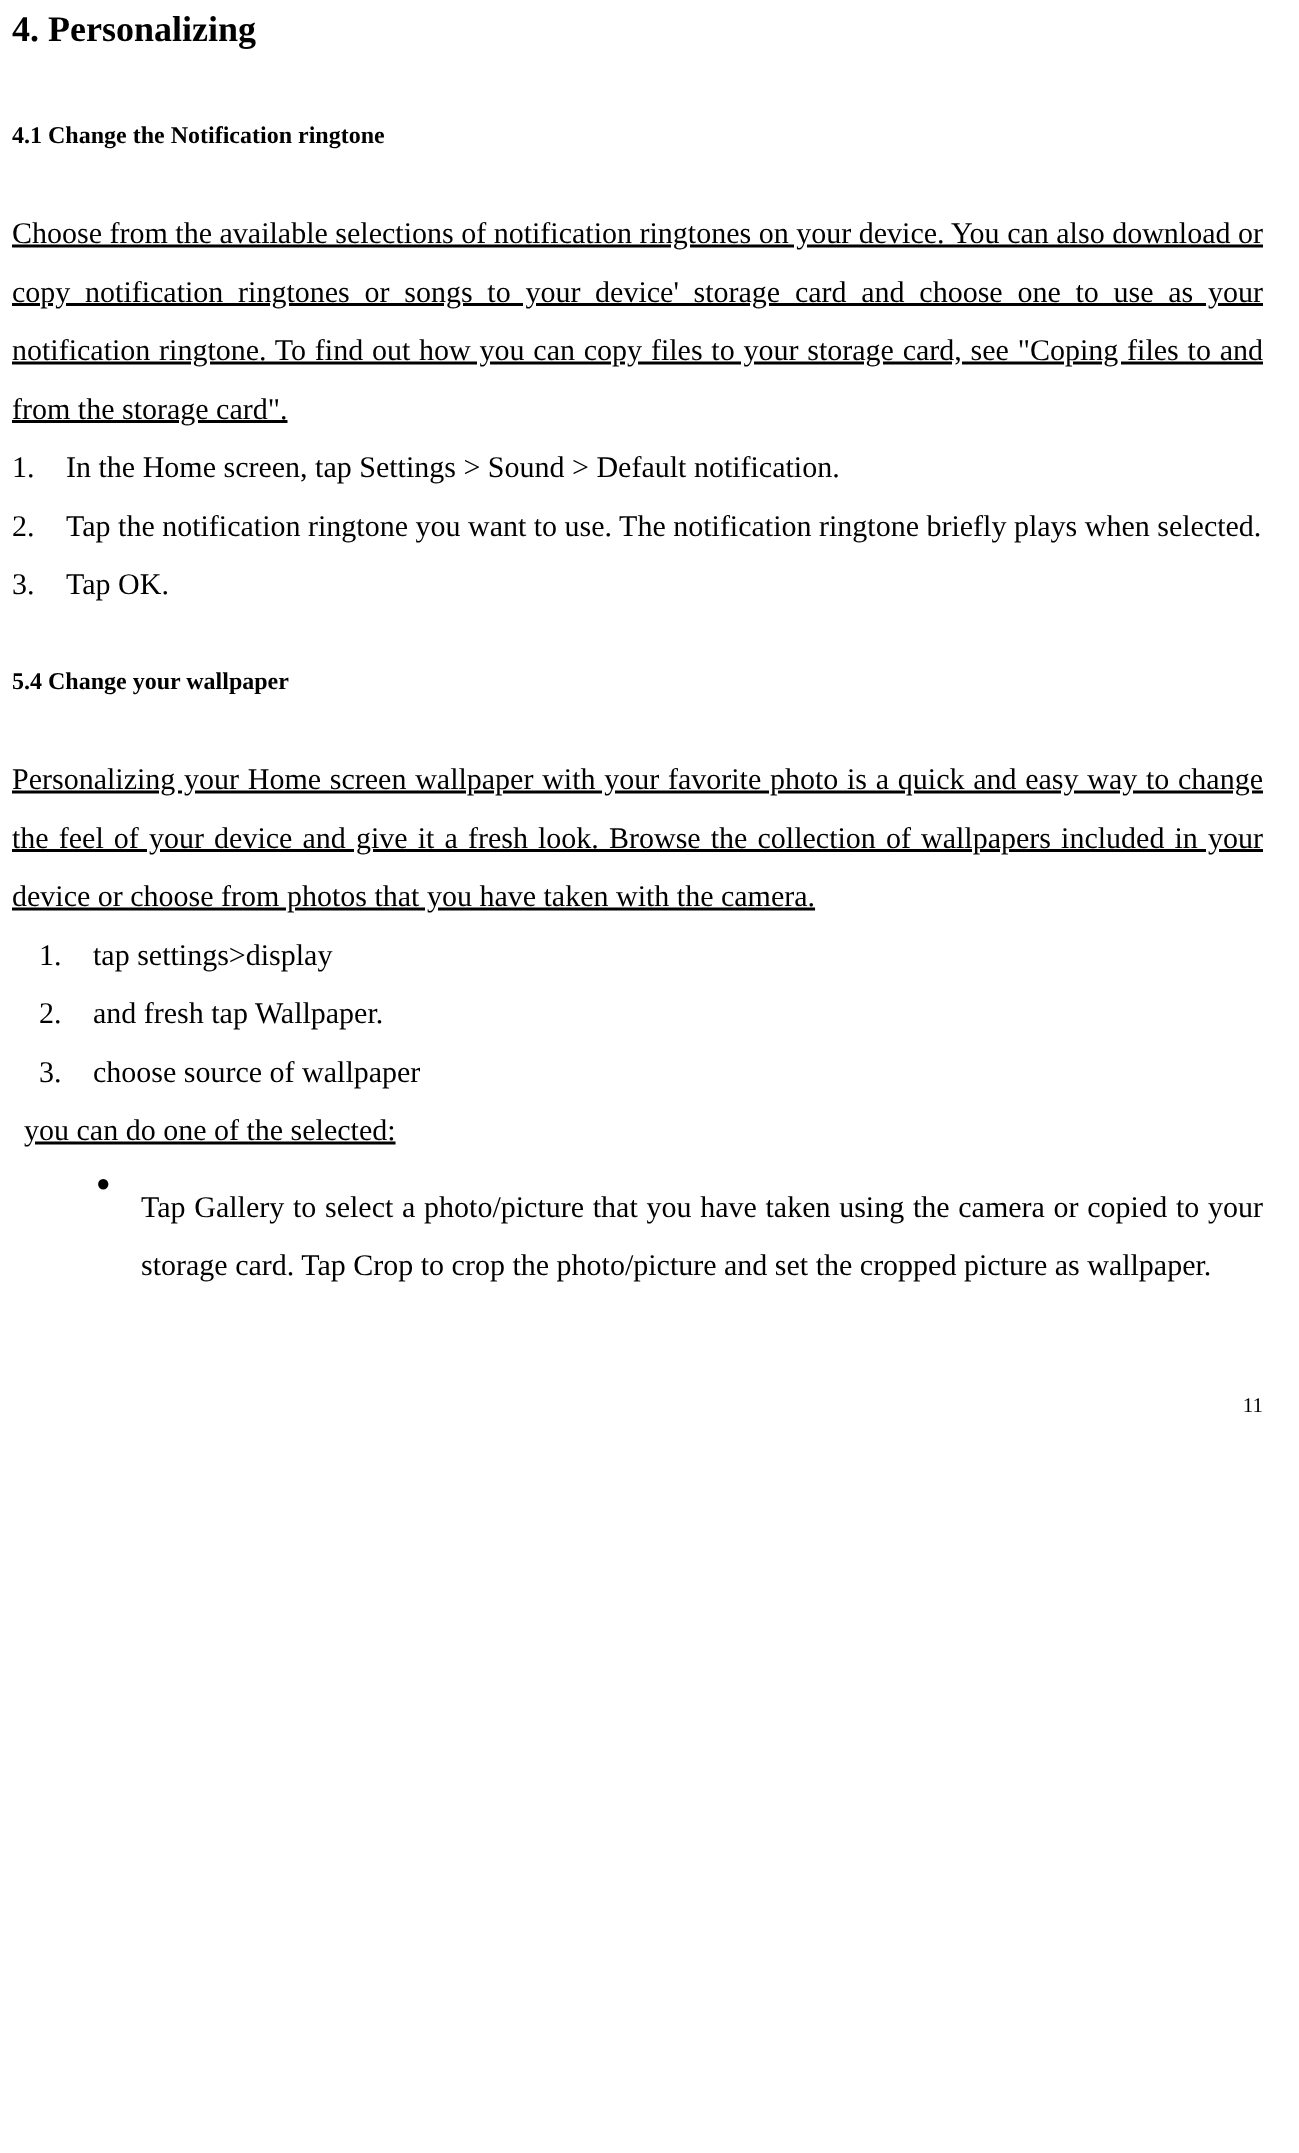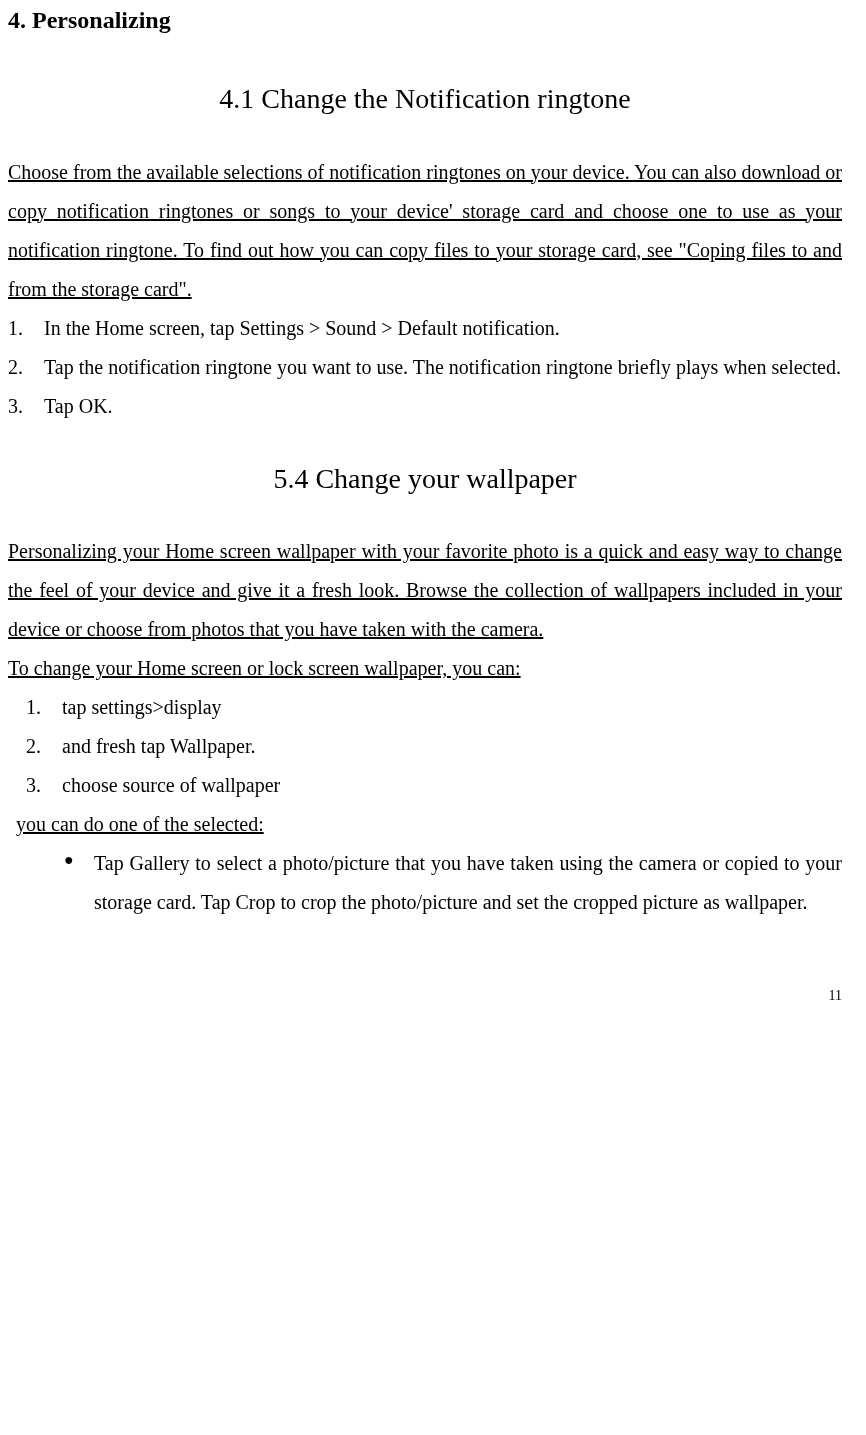--- a/index.html
+++ b/index.html
@@ -13,25 +13,24 @@
       box-sizing: border-box;
       line-height: 1.95;
     }
     h1 {
       font-size: 24px;
       font-weight: bold;
       margin: 0 0 45px 0;
       line-height: 1.3;
     }
     h2 {
-      font-size: 28px;
-      font-weight: normal;
+      font-size: 16px;
+      font-weight: bold;
       margin: 0 0 35px 0;
       line-height: 1.3;
-      text-align: center;
     }
     p {
       margin: 0;
       text-align: justify;
     }
     .para-block {
       margin-bottom: 0;
       text-decoration: underline;
     }
     .ol-numbered {
@@ -71,20 +70,21 @@
     .bullet-list li {
       display: flex;
       text-align: justify;
     }
     .bullet-list li .bullet {
       flex: 0 0 30px;
       font-size: 16px;
     }
     .bullet-list li .content {
       flex: 1;
+      margin-top: 12px;
     }
     .bold {
       font-weight: normal;
     }
     .sec1-wrap { margin-bottom: 35px; }
     .sec2-wrap { margin-bottom: 0px; }
     .page-number {
       text-align: right;
       font-size: 14px;
       margin-top: 60px;
@@ -119,21 +119,20 @@
       </span>
     </li>
   </ol>
 </div>
 
 <div class="sec2-wrap">
   <h2>5.4 Change your wallpaper</h2>
 
   <p class="para-block">Personalizing your Home screen wallpaper with your favorite photo is a quick and easy way to change the feel of your device and give it a fresh look. Browse the collection of wallpapers included in your device or choose from photos that you have taken with the camera.</p>
 
-  <p class="para-block">To change your Home screen or lock screen wallpaper, you can:</p>
 
   <ol class="ol-numbered-sub">
     <li>
       <span class="num">1.</span>
       <span class="content">tap settings&gt;display</span>
     </li>
     <li>
       <span class="num">2.</span>
       <span class="content">
         <span>and fresh tap </span><span class="bold">Wallpaper</span><span>.</span>

